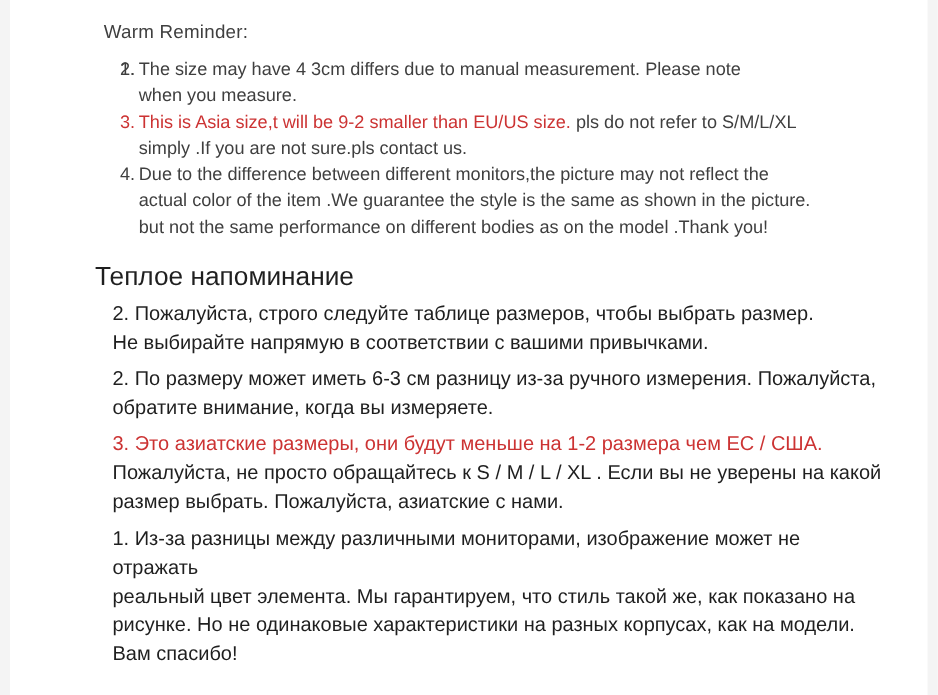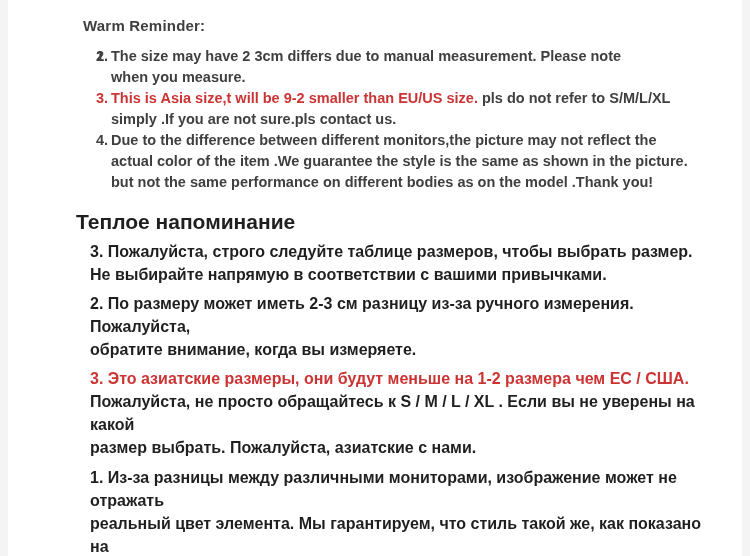--- a/index.html
+++ b/index.html
@@ -11,21 +11,20 @@
   }
   html, body { background: #f4f4f4; }
   body { font-family: "Liberation Sans", "DejaVu Sans", sans-serif; }
   .page {
     width: 734px;
     height: 556px;
     background: var(--bg);
     overflow: hidden;
     padding-top: 15px;
     margin: 0 auto;
-    font-weight: bold;
   }
 
   
   .section-en {
     color: var(--text-en);
     font-size: 14.5px;
     line-height: 21px;
   }
   .en-title {
     margin-left: 75px;
@@ -73,35 +72,35 @@
 </style>
 </head>
 <body>
 
 <div class="page">
 
   <section class="section-en">
     <div class="en-title">Warm Reminder:</div>
     <div class="en-list">
       <div class="en-item"><span class="num">1.</span></div>
-      <div class="en-item"><span class="num">2.</span><span class="txt">The size may have 2 3cm differs due to manual measurement. Please note
+      <div class="en-item"><span class="num">2.</span><span class="txt">The size may have 4 3cm differs due to manual measurement. Please note
 when you measure.</span></div>
       <div class="en-item"><span class="num red">3.</span><span class="txt red">This is Asia size,t will be 9-2 smaller than EU/US size.</span><span class="txt"> pls do not refer to S/M/L/XL
 simply .If you are not sure.pls contact us.</span></div>
       <div class="en-item"><span class="num">4.</span><span class="txt">Due to the difference between different monitors,the picture may not reflect the
 actual color of the item .We guarantee the style is the same as shown in the picture.
 but not the same performance on different bodies as on the model .Thank you!</span></div>
     </div>
   </section>
 
   <section class="section-ru">
     <div class="ru-title">Теплое напоминание</div>
-    <div class="ru-item">3. Пожалуйста, строго следуйте таблице размеров, чтобы выбрать размер.
+    <div class="ru-item">2. Пожалуйста, строго следуйте таблице размеров, чтобы выбрать размер.
 Не выбирайте напрямую в соответствии с вашими привычками.</div>
-    <div class="ru-item">2. По размеру может иметь 2-3 см разницу из-за ручного измерения. Пожалуйста,
+    <div class="ru-item">2. По размеру может иметь 6-3 см разницу из-за ручного измерения. Пожалуйста,
 обратите внимание, когда вы измеряете.</div>
     <div class="ru-item"><span class="block red">3. Это азиатские размеры, они будут меньше на 1-2 размера чем ЕС / США.</span><span class="block">Пожалуйста, не просто обращайтесь к S / M / L / XL . Если вы не уверены на какой
 размер выбрать. Пожалуйста, азиатские с нами.</span></div>
     <div class="ru-item last">1. Из-за разницы между различными мониторами, изображение может не отражать
 реальный цвет элемента. Мы гарантируем, что стиль такой же, как показано на
 рисунке. Но не одинаковые характеристики на разных корпусах, как на модели.
 Вам спасибо!</div>
   </section>
 
 </div>

